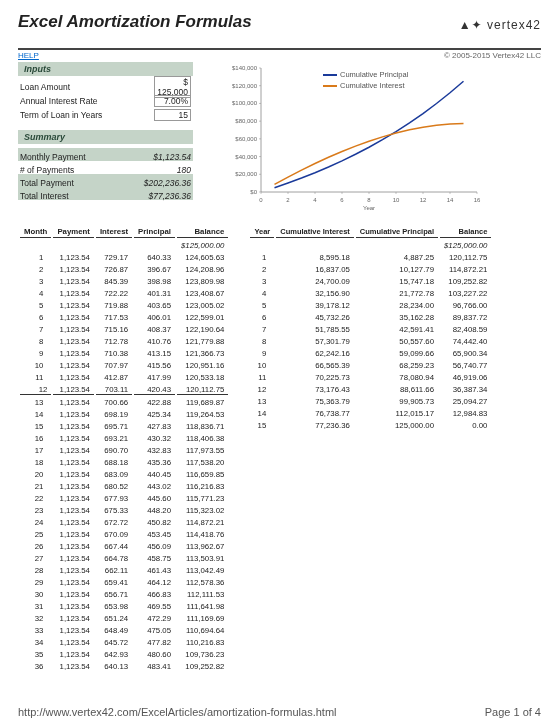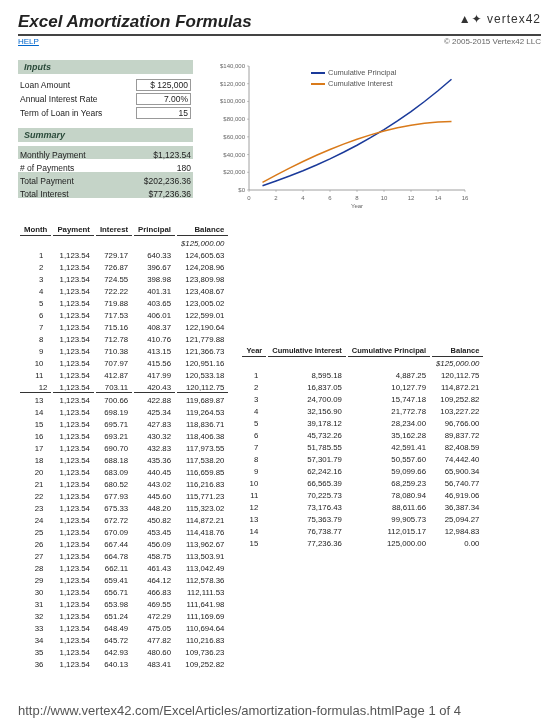--- a/index.html
+++ b/index.html
@@ -1,45 +1,45 @@
 <!DOCTYPE html>
 <html><head>
 <meta charset="utf-8">
 <style>
 *{margin:0;padding:0;box-sizing:border-box}
 body{font-family:Arial,sans-serif;font-size:9px;background:#fff;width:559px;height:726px;padding:12px 18px;color:#222;position:relative}
-.hdr{display:flex;justify-content:space-between;align-items:flex-start;border-bottom:2px solid #444;padding-bottom:2px}
+.hdr{display:flex;justify-content:space-between;align-items:flex-end;border-bottom:2px solid #444;padding-bottom:16px}
 .title{font-size:17px;font-weight:bold;font-style:italic}
 .logo{font-size:12px;letter-spacing:1px;color:#333}
 .sub{display:flex;justify-content:space-between;font-size:8px;margin-top:1px}
 .help{color:#06c;text-decoration:underline}
 .copy{color:#666}
-.top{display:flex;gap:18px;margin-top:14px}
+.top{display:flex;gap:30px;margin-top:2px}
 .left-top{width:175px}
 .sect-h{background:#c5d4c8;padding:2px 6px;font-weight:bold;font-style:italic;font-size:9px;color:#2a4a3a}
 .inp-row{display:flex;justify-content:space-between;align-items:center;height:14px;padding:0 2px;font-size:8.5px}
-.inp-v{width:55px;text-align:right;border:1px solid #999;padding:0 2px;font-size:8.5px}
+.inp-v{width:37px;text-align:right;border:1px solid #999;padding:0 2px;font-size:8.5px}
 .sum-row{display:flex;justify-content:space-between;padding:4px 2px;height:13px;font-size:8.5px}
-.sum-val{}
+.sum-val{font-style:italic}
 .hl{background:#c5d4c8}
 .chart{width:260px;height:150px;position:relative;font-size:7px;color:#555}
 .chart-svg{width:100%;height:100%}
 .leg{position:absolute;top:8px;left:100px;font-size:7.5px}
 .leg div{display:flex;align-items:center;gap:3px;margin-bottom:2px}
 .leg-sw{width:14px;height:2px}
-.tables{display:flex;gap:10px;margin-top:12px;align-items:center}
+.tables{display:flex;gap:18px;margin-top:12px;align-items:flex-start}
 .tbl{font-size:7.8px}
 .tbl th{border-bottom:1px solid #333;font-weight:bold;text-align:right;padding:1px 4px}
 .tbl td{text-align:right;padding:0.5px 4px}
 .tbl .first-col{text-align:right;padding-right:8px}
 .yr-tbl{margin-top:0}
 .yr-tbl th{font-size:7.5px}
 .start-bal{font-style:italic;border-bottom:none!important}
 .month12{border-bottom:1px solid #333}
-.ftr{position:absolute;bottom:8px;left:18px;right:18px;display:flex;font-size:13px;color:#555}
+.ftr{position:absolute;bottom:8px;left:18px;right:18px;display:flex;justify-content:space-between;font-size:11px;color:#555}
 </style>
 </head>
 <body>
 
 <div class="hdr">
   <div class="title">Excel Amortization Formulas</div>
   <div class="logo">▲✦ vertex42</div>
 </div>
 <div class="sub">
   <a class="help">HELP</a>
@@ -161,21 +161,21 @@
         <tr>
           <td class="first-col">2</td>
           <td>1,123.54</td>
           <td>726.87</td>
           <td>396.67</td>
           <td>124,208.96</td>
         </tr>
         <tr>
           <td class="first-col">3</td>
           <td>1,123.54</td>
-          <td>724.55</td>
+          <td>845.39</td>
           <td>398.98</td>
           <td>123,809.98</td>
         </tr>
         <tr>
           <td class="first-col">4</td>
           <td>1,123.54</td>
           <td>722.22</td>
           <td>401.31</td>
           <td>123,408.67</td>
         </tr>

